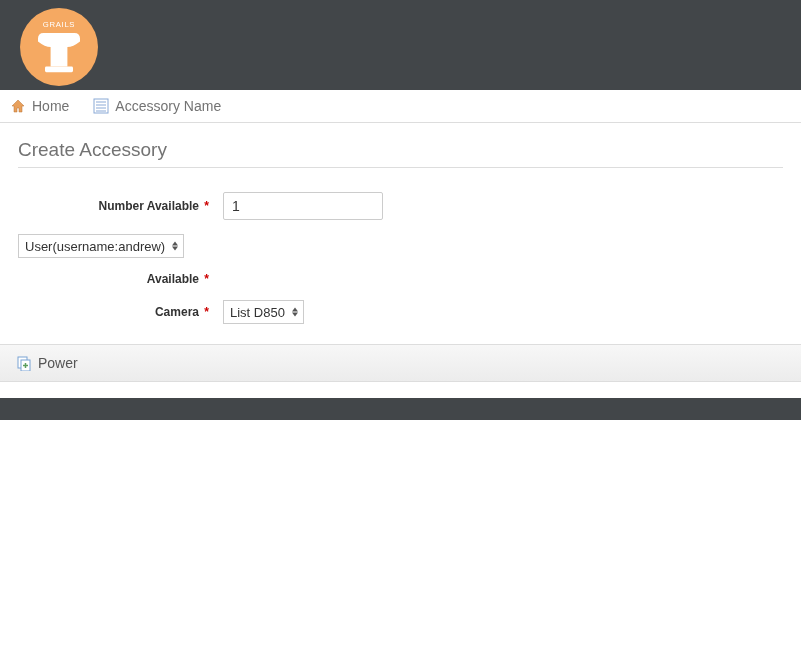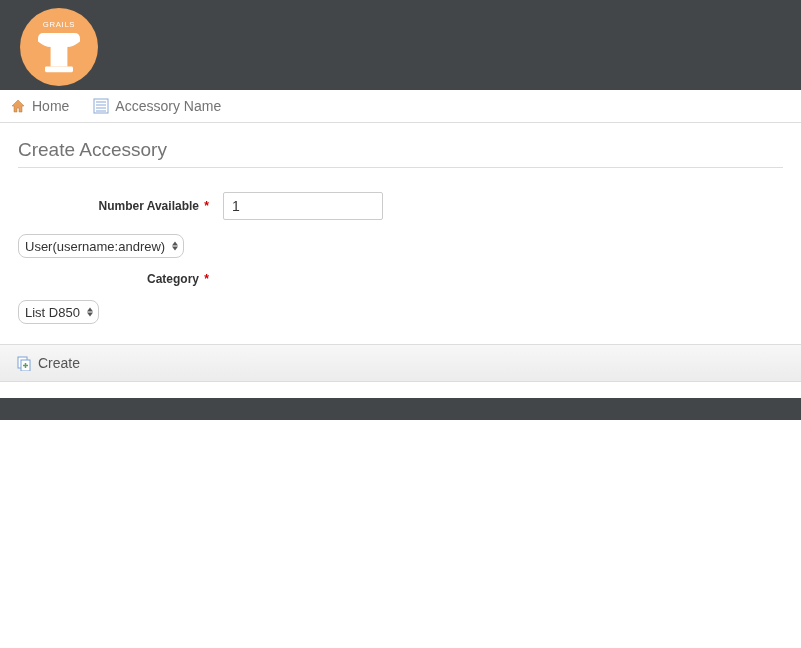--- a/index.html
+++ b/index.html
@@ -84,21 +84,21 @@
       border-radius: 2px;
       font-size: 14px;
       color: #333;
       background: #fff;
     }
     .select-wrap {
       position: relative;
       display: inline-flex;
       align-items: center;
       border: 1px solid #ccc;
-      border-radius: 8px;
+      border-radius: 0;
       background: #fff;
       height: 24px;
       padding: 0 18px 0 6px;
       font-size: 13px;
       color: #333;
       cursor: pointer;
     }
     .select-caret {
       position: absolute;
       right: 5px;
@@ -200,43 +200,47 @@
       <span>User(username:andrew)</span>
       <span class="select-caret">
         <span class="caret-up"></span>
           <span class="caret-down"></span>
       </span>
     </div>
   </div>
 
   <div class="form-row">
     <label class="form-label">
-      <span>Category</span>
+      <span>Available</span>
       <span class="required">*</span>
     </label>
   </div>
 
   <div class="form-row">
+    <label class="form-label">
+      <span>Camera</span>
+      <span class="required">*</span>
+    </label>
     <div class="select-wrap">
       <span>List D850</span>
       <span class="select-caret">
         <span class="caret-up"></span>
           <span class="caret-down"></span>
       </span>
     </div>
   </div>
 </div>
 
 <div class="button-bar">
   <button class="create-btn">
     <span class="nav-icon">
       <svg viewBox="0 0 16 16">
         <rect x="2" y="2" width="9" height="11" fill="#fff" stroke="#7aa3d4" stroke-width="1"></rect>
         <rect x="5" y="5" width="9" height="11" fill="#fff" stroke="#7aa3d4" stroke-width="1"></rect>
         <line x1="9.5" y1="8" x2="9.5" y2="13" stroke="#5c9e5c" stroke-width="1.5"></line>
         <line x1="7" y1="10.5" x2="12" y2="10.5" stroke="#5c9e5c" stroke-width="1.5"></line>
       </svg>
     </span>
-    <span>Create</span>
+    <span>Power</span>
   </button>
 </div>
 
 <div class="footer"></div>
 
 </body></html>

